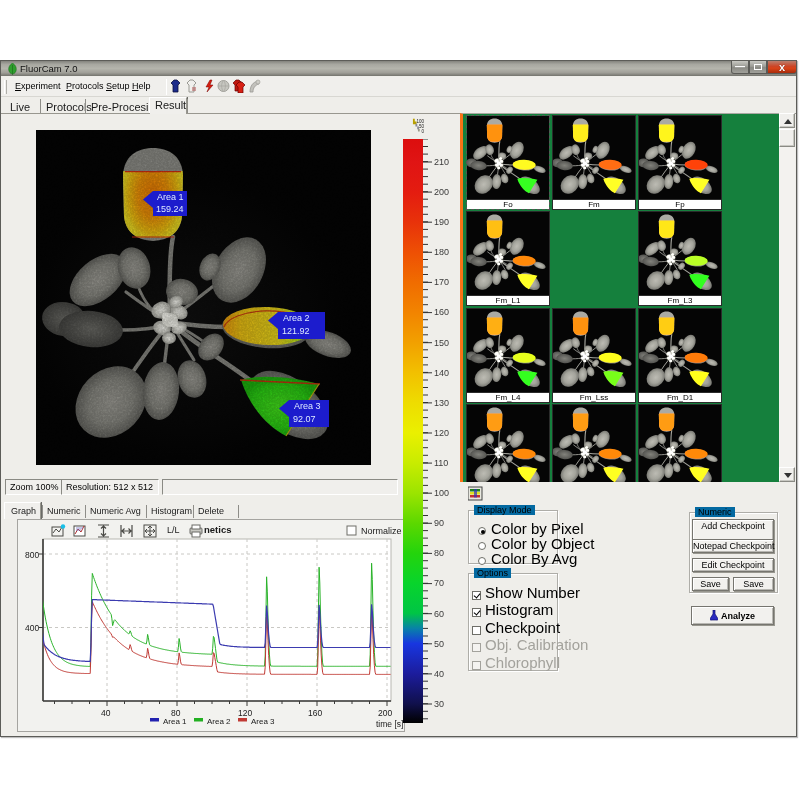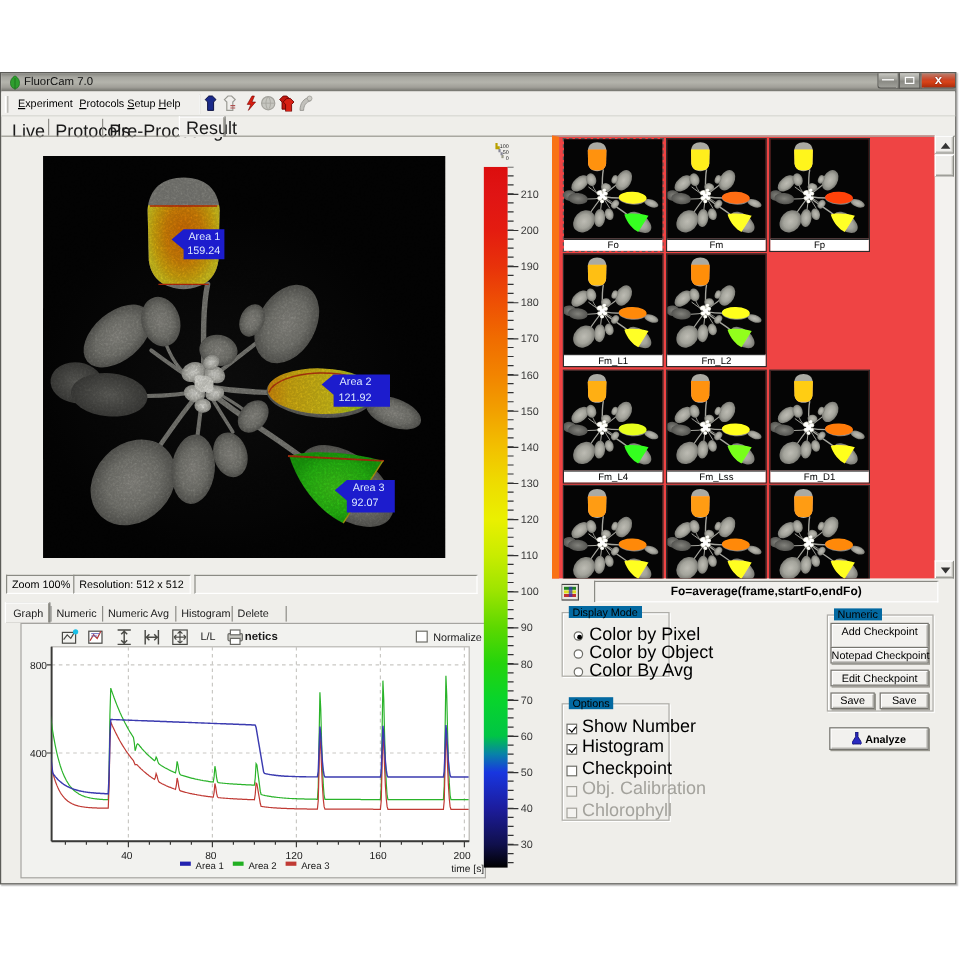--- a/index.html
+++ b/index.html
@@ -12,31 +12,31 @@
 #bclose{left:766px;width:30px;background:linear-gradient(#ba7e6e 0%,#cc4526 45%,#d94318 60%,#a92c0c 100%);border-radius:0 0 3px 0}
 .wg{position:absolute;left:0;top:0;width:100%;height:100%;display:flex;align-items:center;justify-content:center;color:#fff;font-size:9px;font-weight:bold}
 
 #menub{position:absolute;left:0;top:16px;width:100%;height:20px;background:#f0efec;border-bottom:1px solid #d8d7d2}
 #menub .hnd{position:absolute;left:3px;top:3px;width:3px;height:14px;border-left:1px solid #fff;border-right:1px solid #b0afaa}
 .mi{position:absolute;top:4px;font-size:9px;color:#000}
 .msep{position:absolute;top:2px;width:1px;height:16px;background:#b6b5b0;border-right:1px solid #fff}
 .tico{position:absolute;top:2px;width:13px;height:14px}
 
 #tabs{position:absolute;left:0;top:36px;width:100%;height:17px}
-#tabs .tx{position:absolute;top:4px;font-size:15px;color:#1a1a1a}
+#tabs .tx{position:absolute;top:4px;font-size:11px;color:#1a1a1a}
 #tabs .sep{position:absolute;top:2px;width:1px;height:14px;background:#8e8d88}
 #tabline{position:absolute;left:0;top:52px;width:100%;height:1px;background:#98978f}
 #acttab{position:absolute;left:148px;top:0px;width:38px;height:17px;background:#f0efec;border:1px solid #98978f;border-bottom:none;border-top-color:#fff;border-left-color:#fff;box-shadow:1px 0 0 #6a6a66}
 
 #mimg{position:absolute;left:35px;top:69px;width:335px;height:335px;background:#030303}
 
 #cbar{position:absolute;left:402px;top:78px;width:76px;height:592px;z-index:5}
 #minico{position:absolute;left:403px;top:59px;width:20px;height:15px;font-size:4.5px;line-height:4.8px;color:#222;text-align:right}
 
-#tpanel{position:absolute;left:459px;top:52px;width:319px;height:369px;background:#ef4444;border-left:6px solid #f97316;border-top:1px solid #a9a8a3;overflow:hidden}
+#tpanel{position:absolute;left:459px;top:52px;width:319px;height:369px;background:#15803d;border-left:3px solid #f97316;border-top:1px solid #a9a8a3;overflow:hidden}
 .cell{position:absolute;width:84px;border:1px solid #2b2b2b}
 .cell-sel{border:1px dashed #555}
 .cimg{width:82px;height:83px;background:#050505;overflow:hidden}
 .cimg svg{display:block;width:82px;height:83px}
 .clab{width:82px;height:10px;background:#fff;font-size:8px;line-height:10px;text-align:center;color:#000;border-top:1px solid #2b2b2b}
 
 #vsb{position:absolute;left:778px;top:52px;width:16px;height:369px;background:#f3f2ef}
 .sbb{position:absolute;left:0;width:16px;height:15px;background:#f0efec;border:1px solid #fff;border-right-color:#8a8a84;border-bottom-color:#8a8a84;box-shadow:inset -1px -1px 0 #c8c8c2}
 .arr{width:0;height:0;position:absolute;left:4px}
 
@@ -454,33 +454,33 @@
             <use href="#lfAg"></use>
             <g clip-path="url(#cpA)">
               <use href="#lfA" fill="#f0a210"></use>
             </g>
             <use href="#lfB" fill="#ee7408"></use>
             <use href="#lfC" fill="#ecdc20"></use>
           </svg>
         </div>
         <div class="clab">Fm_L1</div>
       </div>
-      <div class="cell" style="left:89px;top:97.3px">
-        <div class="cimg">
-          <svg width="82" height="83" viewBox="10 8 318 320" preserveAspectRatio="none" style="filter:brightness(1.18)">
-            <use href="#pbase"></use>
-            <use href="#lfAg"></use>
-            <g clip-path="url(#cpA)">
-              <use href="#lfA" fill="#ee7808"></use>
-            </g>
-            <use href="#lfB" fill="#d8e418"></use>
-            <use href="#lfC" fill="#7ce418"></use>
-          </svg>
-        </div>
-        <div class="clab">Fm_L2</div>
+      <div class="cell" style="left:175px;top:97.3px">
+        <div class="cimg">
+          <svg width="82" height="83" viewBox="10 8 318 320" preserveAspectRatio="none" style="filter:brightness(1.18)">
+            <use href="#pbase"></use>
+            <use href="#lfAg"></use>
+            <g clip-path="url(#cpA)">
+              <use href="#lfA" fill="#eec414"></use>
+            </g>
+            <use href="#lfB" fill="#9ede20"></use>
+            <use href="#lfC" fill="#2ad81a"></use>
+          </svg>
+        </div>
+        <div class="clab">Fm_L3</div>
       </div>
       <div class="cell" style="left:3px;top:193.6px">
         <div class="cimg">
           <svg width="82" height="83" viewBox="10 8 318 320" preserveAspectRatio="none" style="filter:brightness(1.18)">
             <use href="#pbase"></use>
             <use href="#lfAg"></use>
             <g clip-path="url(#cpA)">
               <use href="#lfA" fill="#f09410"></use>
             </g>
             <use href="#lfB" fill="#c4e418"></use>
@@ -567,21 +567,20 @@
       </div>
   </div>
 
   <svg id="fico" viewBox="0 0 15 15">
       <rect x="0" y="1" width="14" height="13" fill="#e8e8e0" stroke="#444" stroke-width="1"></rect>
       <rect x="2" y="3" width="10" height="2.5" fill="#208020"></rect>
       <rect x="2" y="6" width="10" height="2.5" fill="#e0e020"></rect>
       <rect x="2" y="9" width="10" height="2.5" fill="#c03030"></rect>
       <rect x="6" y="3" width="3" height="8.5" fill="#3030c0" opacity=".7"></rect>
     </svg>
-  <div id="ffield">Fo=average(frame,startFo,endFo)</div>
 
   <div class="sbox" style="left:4px;width:70px">Zoom 100%</div>
   <div class="sbox" style="left:60px;width:98px">Resolution: 512 x 512</div>
   <div class="sbox" style="left:161px;width:236px"></div>
 
   <div id="gacttab"></div>
   <div class="gtx" style="left:10px">Graph</div>
   <div class="gsep" style="left:41px"></div>
   <div class="gtx" style="left:46px">Numeric</div>
   <div class="gsep" style="left:84px"></div>
@@ -695,21 +694,21 @@
     </svg>
   </div>
 
   <div class="gbox" style="left:467px;top:449px;width:90px;height:54px">
       <span>Display Mode</span>
     <div class="cline" style="left:9px;top:9px"><span class="rb on"></span>Color by Pixel</div>
     <div class="cline" style="left:9px;top:24px"><span class="rb"></span>Color by Object</div>
     <div class="cline" style="left:9px;top:39px"><span class="rb"></span>Color By Avg</div>
   </div>
 
-  <div class="gbox" style="left:467px;top:525px;width:90px;height:98px">
+  <div class="gbox" style="left:467px;top:512px;width:90px;height:98px">
       <span>Options</span>
     <div class="cline" style="left:3px;top:10px"><span class="cb chk"></span>Show Number</div>
     <div class="cline" style="left:3px;top:27px"><span class="cb chk"></span>Histogram</div>
     <div class="cline" style="left:3px;top:45px"><span class="cb"></span>Checkpoint</div>
     <div class="cline dis" style="left:3px;top:62px"><span class="cb dis"></span>Obj. Calibration</div>
     <div class="cline dis" style="left:3px;top:80px"><span class="cb dis"></span>Chlorophyll</div>
   </div>
 
 
   <div class="gbox" style="left:688px;top:451px;width:89px;height:81px">

